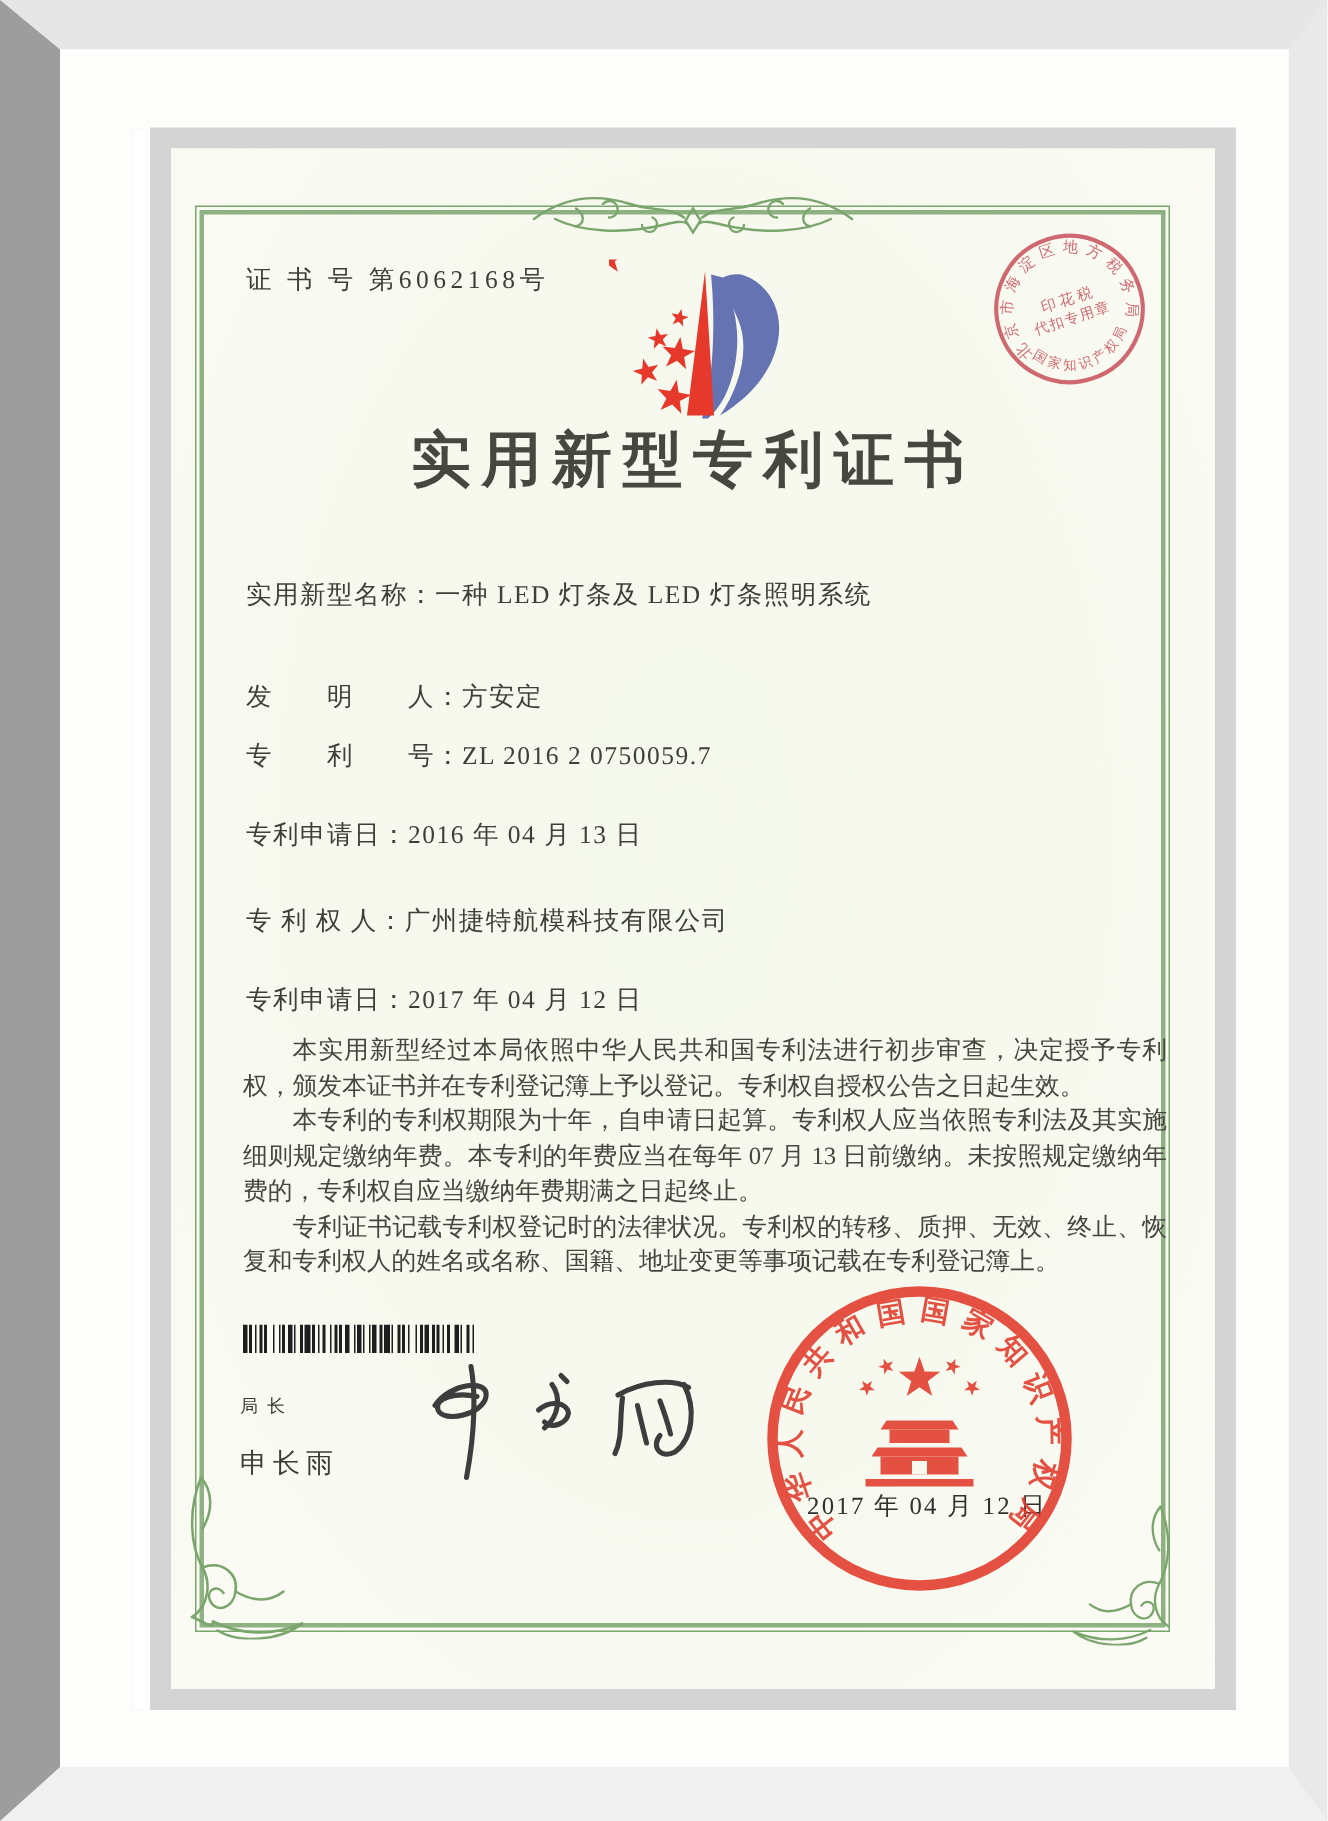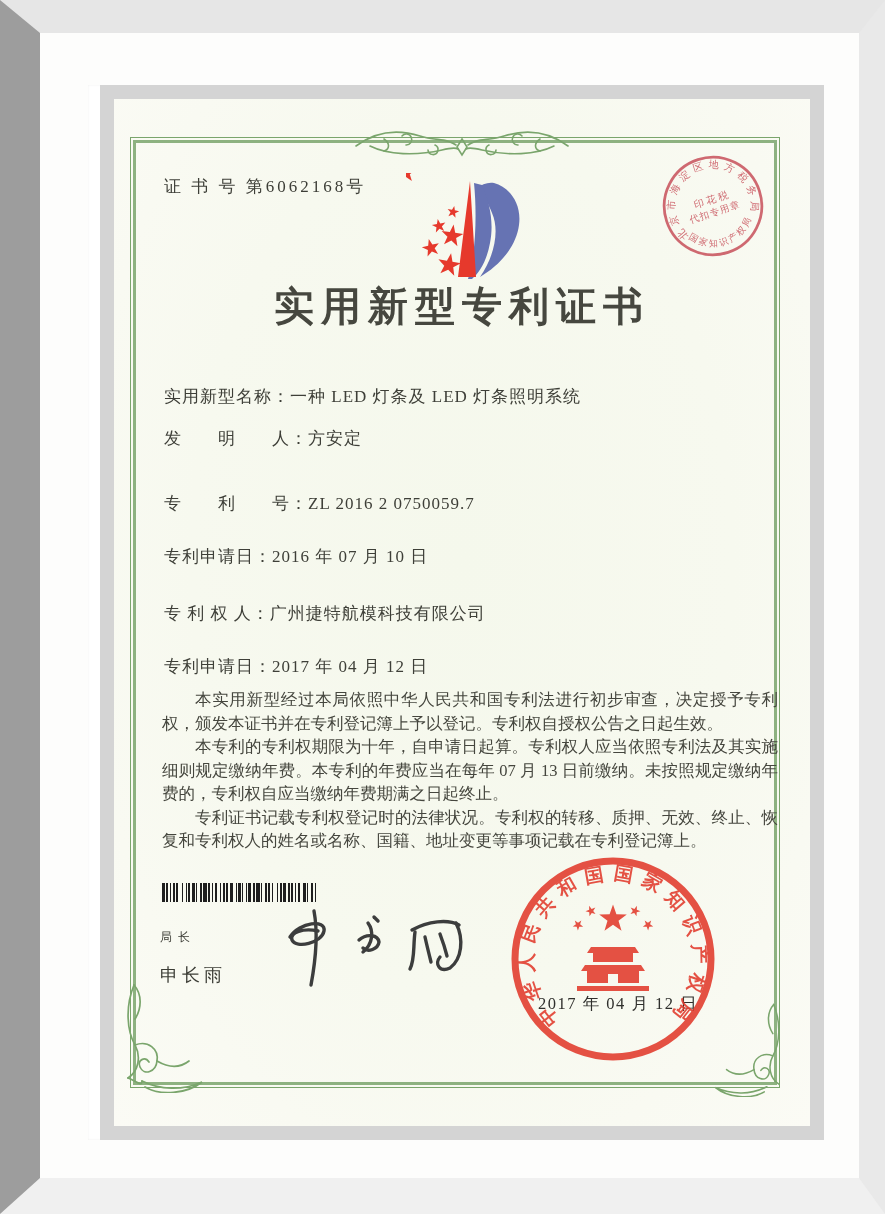--- a/index.html
+++ b/index.html
@@ -23,21 +23,21 @@
   .flourish-bl{left:4px;top:882px;}
   .flourish-br{right:22px;top:902px;transform:scaleX(-1);}
   
   .abs{position:absolute;}
   .cert-no{left:50px;top:76px;font-size:17px;letter-spacing:3px;color:#3d3e37;}
   .logo{left:292px;top:74px;width:122px;height:116px;}
   .title{left:0;top:180px;width:100%;text-align:center;font-size:40px;font-weight:600;
     letter-spacing:7px;color:#46473f;}
   .fields{left:50px;top:286px;width:620px;height:300px;font-size:17px;color:#3e3f38;font-family:Liberation Serif, serif;}
   .field{position:absolute;left:0;white-space:nowrap;letter-spacing:1px;}
-  .f0{top:0;} .f1{top:42px;} .f2{top:107px;} .f3{top:160px;} .f4{top:217px;} .f5{top:270px;}
+  .f0{top:0;} .f1{top:68px;} .f2{top:107px;} .f3{top:160px;} .f4{top:217px;} .f5{top:270px;}
   .paragraphs{left:48px;top:589px;width:616px;font-size:16.5px;line-height:23.5px;
     color:#45463e;text-align:justify;}
   .paragraphs p{margin:0;text-indent:2em;}
   .barcode{left:48px;top:784px;width:208px;height:19px;display:flex;overflow:hidden;}
   .barcode .b{flex:none;height:100%;background:#1e1e1e;}
   .barcode .g{flex:none;height:100%;}
   .signer-title{left:46px;top:830px;font-size:12px;letter-spacing:6px;color:#3b3c35;}
   .signer-name{left:46px;top:864px;font-size:18px;letter-spacing:4px;color:#3b3c35;}
   .signature{left:148px;top:796px;width:230px;height:104px;}
   .seal-date{left:424px;top:894px;font-size:16.5px;letter-spacing:1.5px;color:#2f2f2c;}
@@ -111,21 +111,21 @@
             <use href="#lstar" transform="translate(25,75) scale(0.92) rotate(-14)" fill="#e6392c"></use>
             <use href="#lstar" transform="translate(43,92) scale(1.2) rotate(10)" fill="#e6392c"></use>
           </svg>
 
           <div class="abs title">实用新型专利证书</div>
 
           <div class="abs fields">
             <div class="field f0"><span>实用新型名称：</span><span>一种 LED 灯条及 LED 灯条照明系统</span></div>
             <div class="field f1"><span>发　　明　　人：</span><span>方安定</span></div>
             <div class="field f2"><span>专　　利　　号：</span><span>ZL 2016 2 0750059.7</span></div>
-            <div class="field f3"><span>专利申请日：</span><span>2016 年 07 月 10 日</span></div>
+            <div class="field f3"><span>专利申请日：</span><span>2016 年 04 月 13 日</span></div>
             <div class="field f4"><span>专  利  权  人：</span><span>广州捷特航模科技有限公司</span></div>
             <div class="field f5"><span>专利申请日：</span><span>2017 年 04 月 12 日</span></div>
           </div>
 
           <div class="abs paragraphs">
             <p>本实用新型经过本局依照中华人民共和国专利法进行初步审查，决定授予专利权，颁发本证书并在专利登记簿上予以登记。专利权自授权公告之日起生效。</p>
             <p>本专利的专利权期限为十年，自申请日起算。专利权人应当依照专利法及其实施细则规定缴纳年费。本专利的年费应当在每年 07 月 13 日前缴纳。未按照规定缴纳年费的，专利权自应当缴纳年费期满之日起终止。</p>
             <p>专利证书记载专利权登记时的法律状况。专利权的转移、质押、无效、终止、恢复和专利权人的姓名或名称、国籍、地址变更等事项记载在专利登记簿上。</p>
           </div>
 

